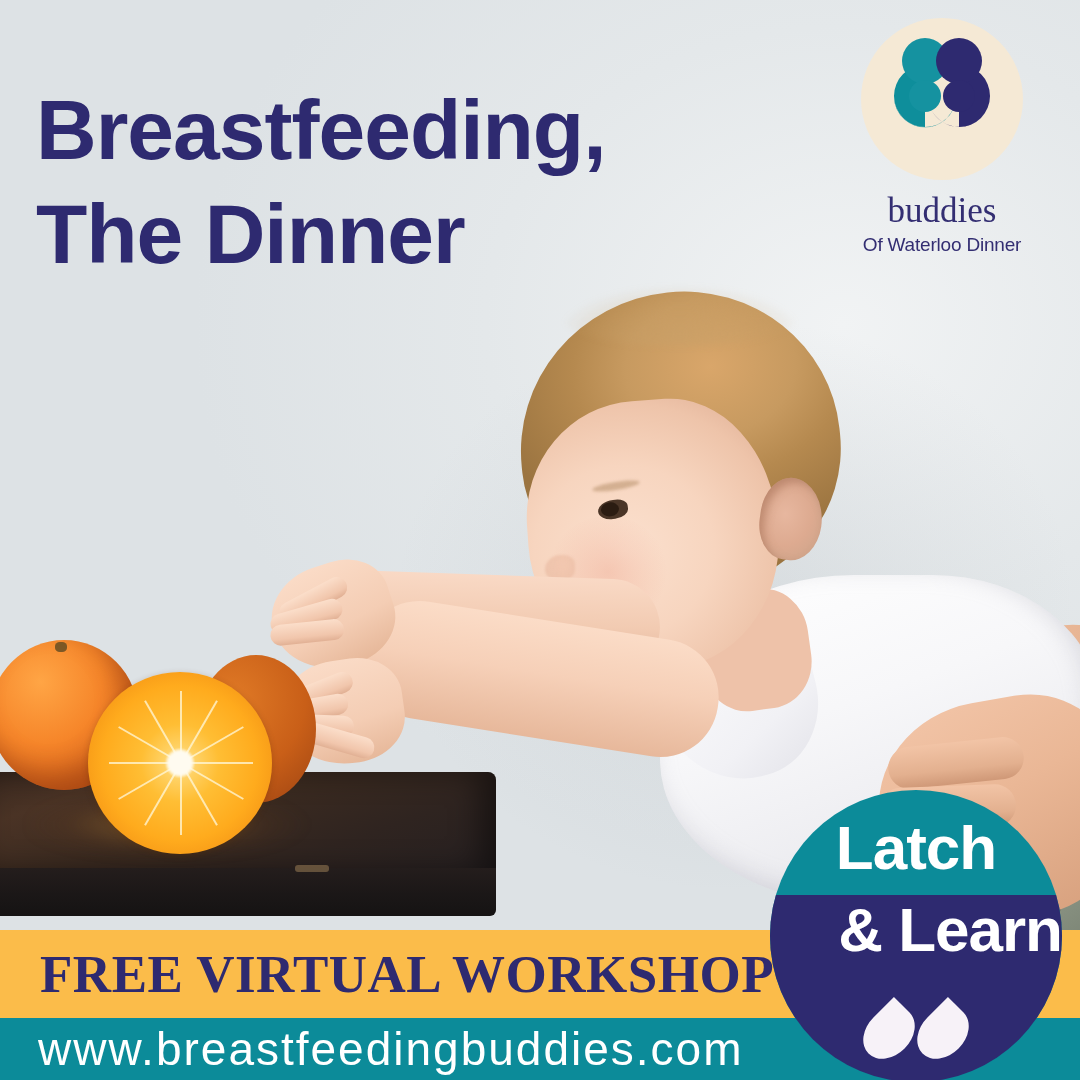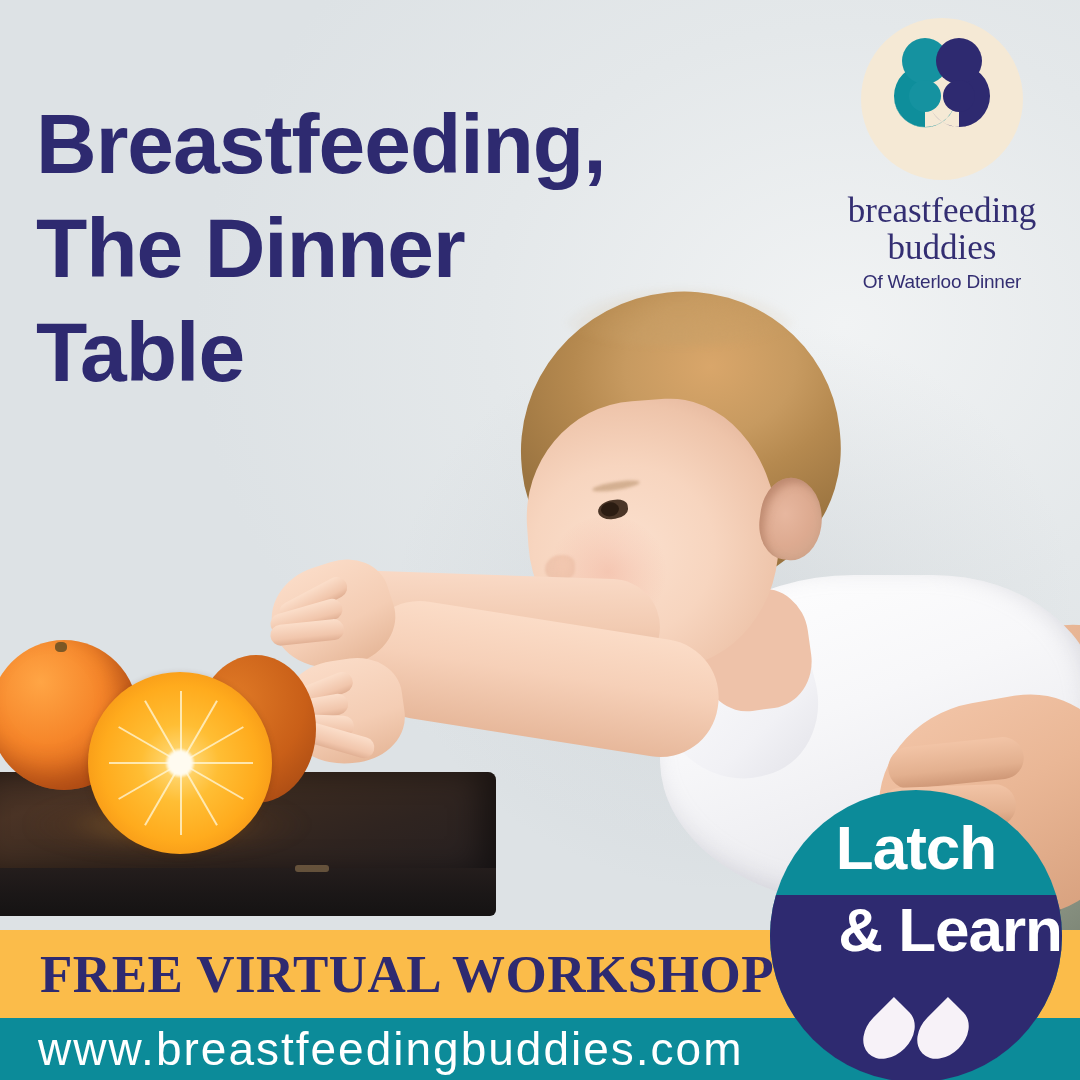--- a/index.html
+++ b/index.html
@@ -337,21 +337,21 @@
     position: absolute;
     left: 1000px; top: 852px;
     width: 78px; height: 96px;
     opacity: .65;
   }
 
   
   .headline {
     position: absolute;
     left: 36px;
-    top: 92px;
+    top: 78px;
     width: 700px;
     color: #2E2A70;
     font-family: "Liberation Sans", sans-serif;
     font-weight: 700;
     font-size: 84px;
     line-height: 104px;
     letter-spacing: -1px;
   }
   .headline div { white-space: nowrap; }
 
@@ -573,42 +573,40 @@
     <div class="seg" style="transform:rotate(240deg);"></div>
     <div class="seg" style="transform:rotate(270deg);"></div>
     <div class="seg" style="transform:rotate(300deg);"></div>
     <div class="seg" style="transform:rotate(330deg);"></div>
     <div class="core"></div>
   </div>
 
   <div class="headline">
     <div>Breastfeeding,</div>
     <div>The Dinner</div>
-    <div>Table</div>
   </div>
 
   <div class="logo">
     <div class="logo-mark">
       <svg viewBox="0 0 162 162" width="162" height="162">
 
         <path d="M34 70 a30 30 0 1 0 60 0 a30 30 0 1 0 -60 0 Z" fill="none"></path>
         <path d="M33 78 a31 31 0 0 0 62 0 a31 31 0 0 1 -11 24 a31 31 0 0 1 -40 0 a31 31 0 0 1 -11 -24 Z" fill="#0E8E9B"></path>
         <path d="M33 78 a31 31 0 0 1 31 -31 l0 18 a13 13 0 0 0 0 26 l0 18 a31 31 0 0 1 -31 -31 Z" fill="#0E8E9B"></path>
         <circle cx="64" cy="43" r="23" fill="#1592A0"></circle>
         <circle cx="64" cy="78" r="16" fill="#1592A0"></circle>
 
         <path d="M129 78 a31 31 0 0 0 -62 0 a31 31 0 0 0 11 24 a31 31 0 0 0 40 0 a31 31 0 0 0 11 -24 Z" fill="#2E2A70" opacity="0"></path>
         <path d="M129 78 a31 31 0 0 1 -31 31 l0 -18 a13 13 0 0 1 0 -26 l0 -18 a31 31 0 0 1 31 31 Z" fill="#2E2A70"></path>
         <path d="M98 109 a31 31 0 0 1 -28 -18 a31 31 0 0 0 56 0 a31 31 0 0 1 -28 18 Z" fill="#2E2A70"></path>
         <circle cx="98" cy="43" r="23" fill="#2E2A70"></circle>
         <circle cx="98" cy="78" r="16" fill="#2E2A70"></circle>
       </svg>
     </div>
     <div class="logo-name">
-      <div>breastfeeding</div>
       <div>buddies</div>
     </div>
     <div class="logo-tag">Of Waterloo Dinner</div>
   </div>
 
   <div class="bar-yellow">
     <span>FREE VIRTUAL WORKSHOP</span>
   </div>
   <div class="bar-teal">
     <span>www.breastfeedingbuddies.com</span>

